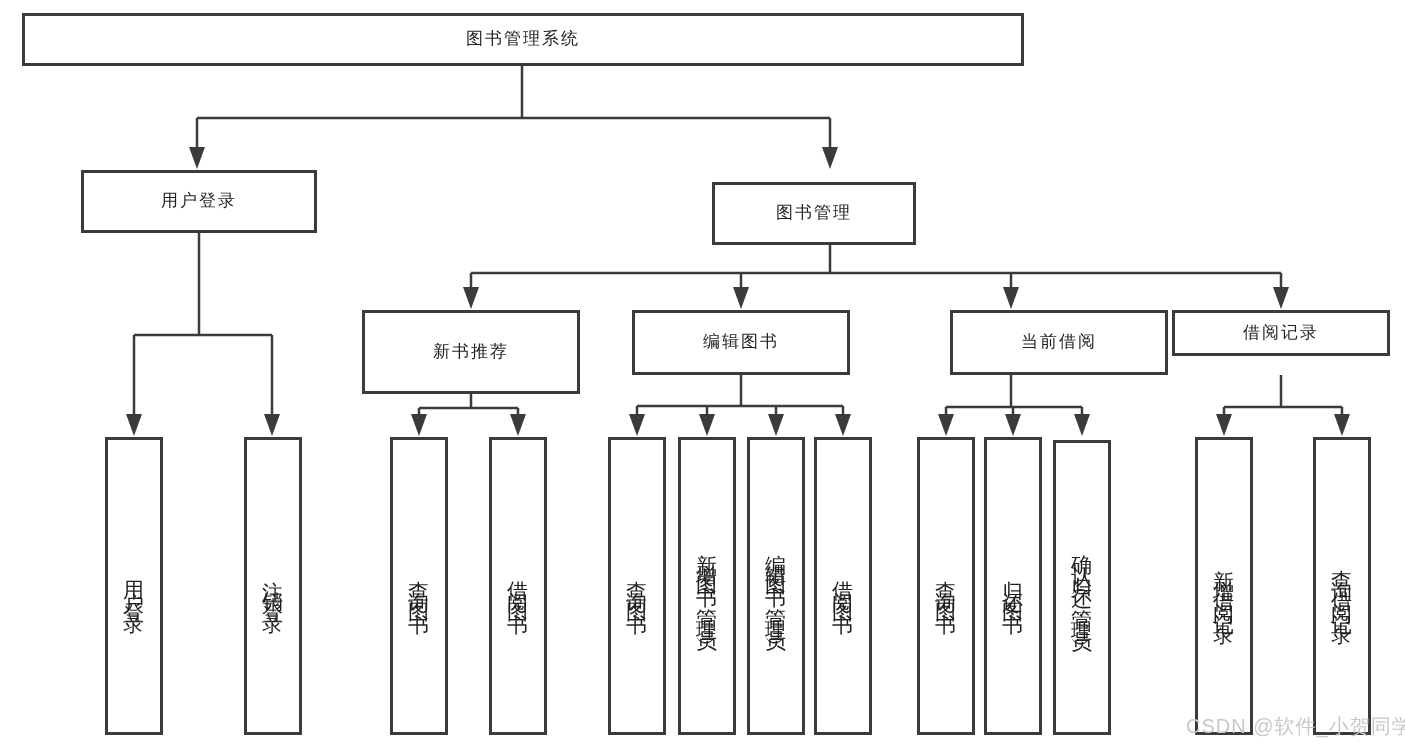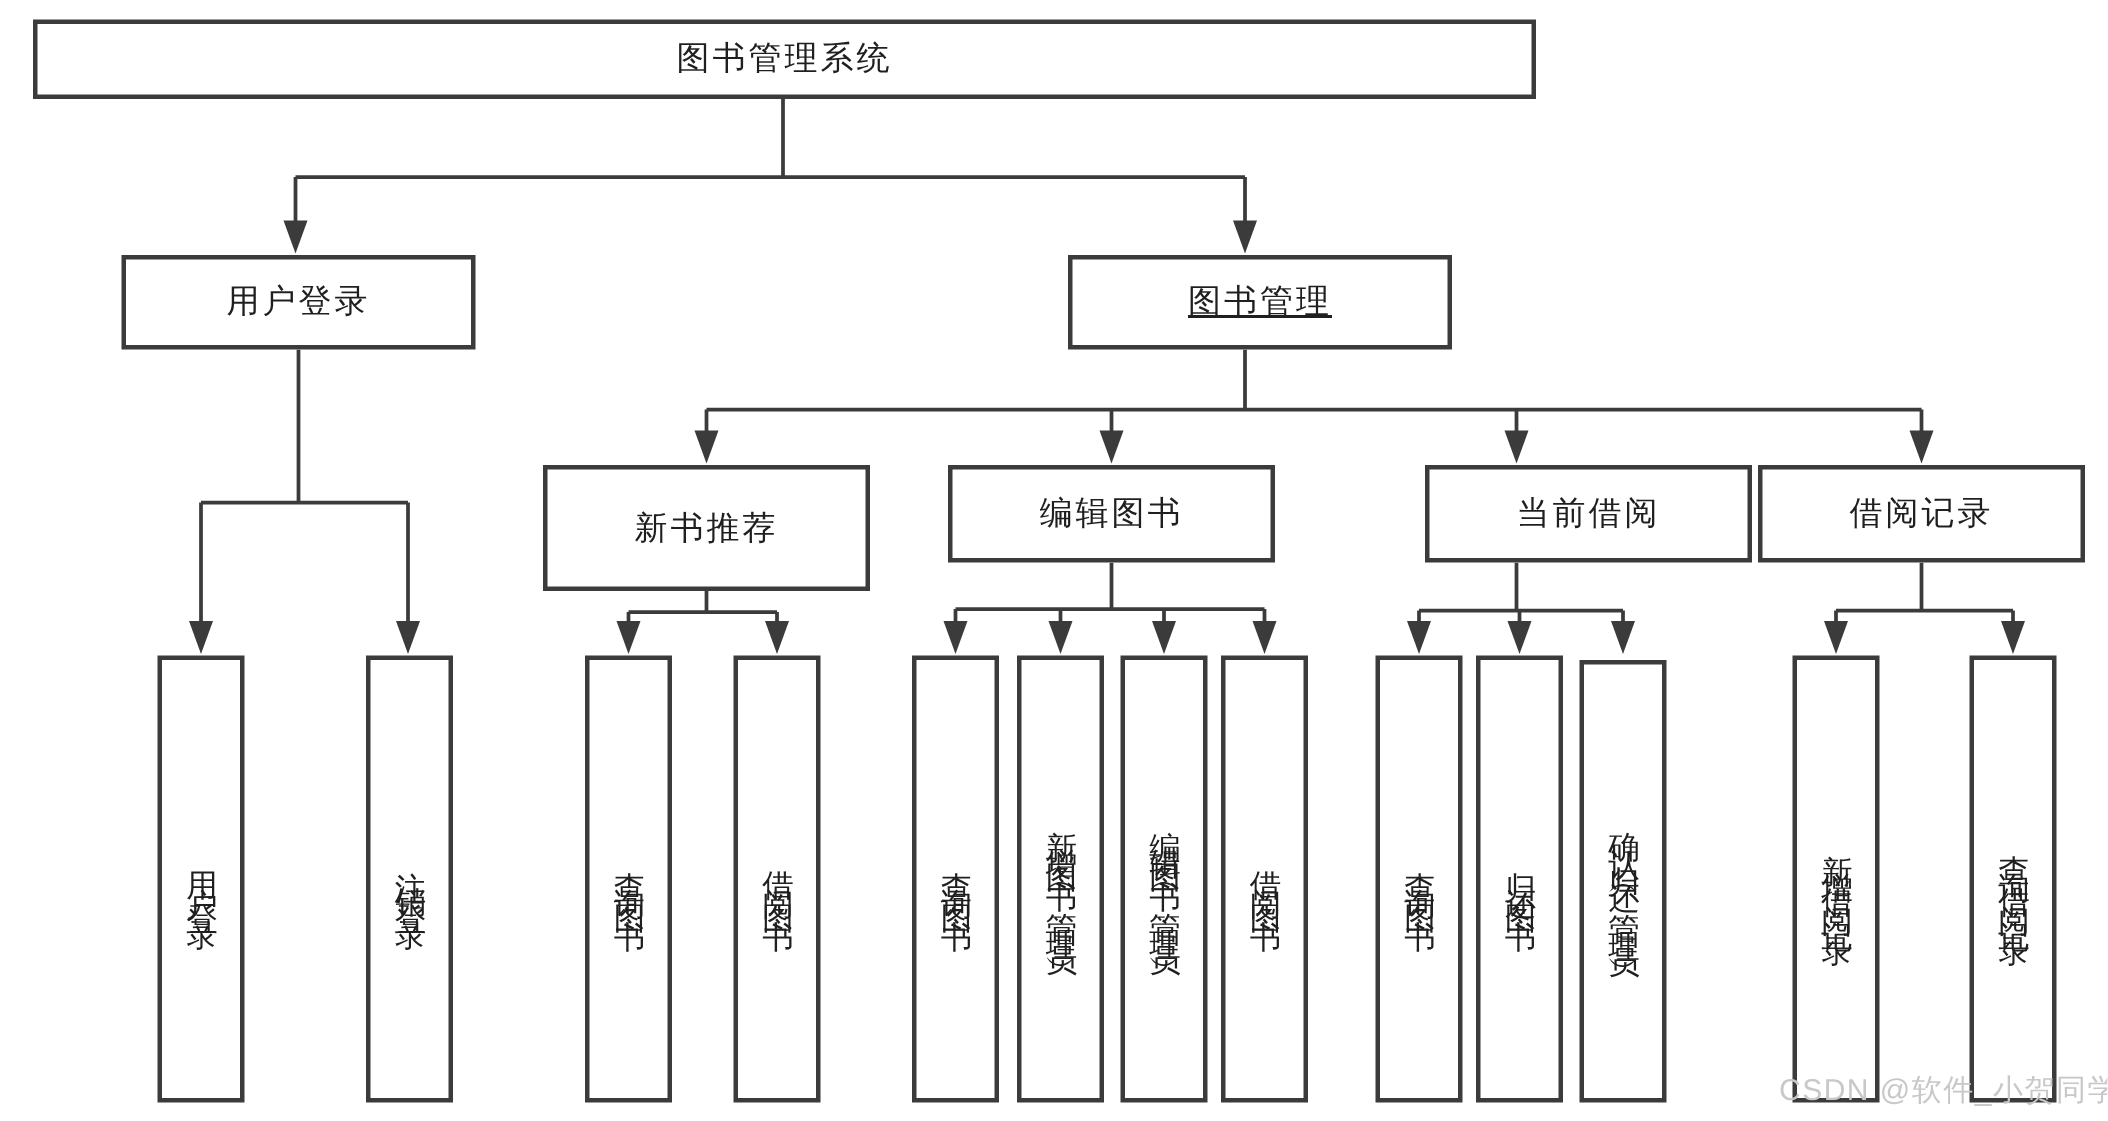--- a/index.html
+++ b/index.html
@@ -25,40 +25,40 @@
   }
   .box {
     position: absolute;
     box-sizing: border-box;
     border: 3px solid #3b3b3b;
     background: #ffffff;
     display: flex;
     align-items: center;
     justify-content: center;
     color: #1f1f1f;
-    font-size: 22px;
+    font-size: 17px;
     letter-spacing: 2px;
     text-align: center;
     line-height: 1.2;
   }
   .vbox {
     writing-mode: vertical-rl;
     text-orientation: mixed;
     letter-spacing: 11px;
     font-size: 21px;
     padding: 6px 0;
   }
   
   .n-root  { left: 22px;   top: 13px;  width: 1002px; height: 53px; }
   .n-login { left: 81px;   top: 170px; width: 236px;  height: 63px; }
-  .n-mgmt  { left: 712px;  top: 170px; width: 256px;  height: 63px; text-decoration: underline; }
+  .n-mgmt  { left: 712px;  top: 182px; width: 204px;  height: 63px; }
   .n-l3a   { left: 362px;  top: 310px; width: 218px;  height: 84px; }
   .n-l3b   { left: 632px;  top: 310px; width: 218px;  height: 65px; }
   .n-l3c   { left: 902px;  top: 310px; width: 218px;  height: 65px; margin-left: 48px; }
-  .n-l3d   { left: 1172px; top: 310px; width: 218px;  height: 65px; }
+  .n-l3d   { left: 1172px; top: 310px; width: 218px;  height: 46px; }
   
   .c01 { left: 105px;  top: 437px; width: 58px; height: 298px; }
   .c02 { left: 244px;  top: 437px; width: 58px; height: 298px; }
   .c03 { left: 390px;  top: 437px; width: 58px; height: 298px; }
   .c04 { left: 489px;  top: 437px; width: 58px; height: 298px; }
   .c05 { left: 608px;  top: 437px; width: 58px; height: 298px; }
   .c06 { left: 678px;  top: 437px; width: 58px; height: 298px; }
   .c07 { left: 747px;  top: 437px; width: 58px; height: 298px; }
   .c08 { left: 814px;  top: 437px; width: 58px; height: 298px; }
   .c09 { left: 917px;  top: 437px; width: 58px; height: 298px; }

